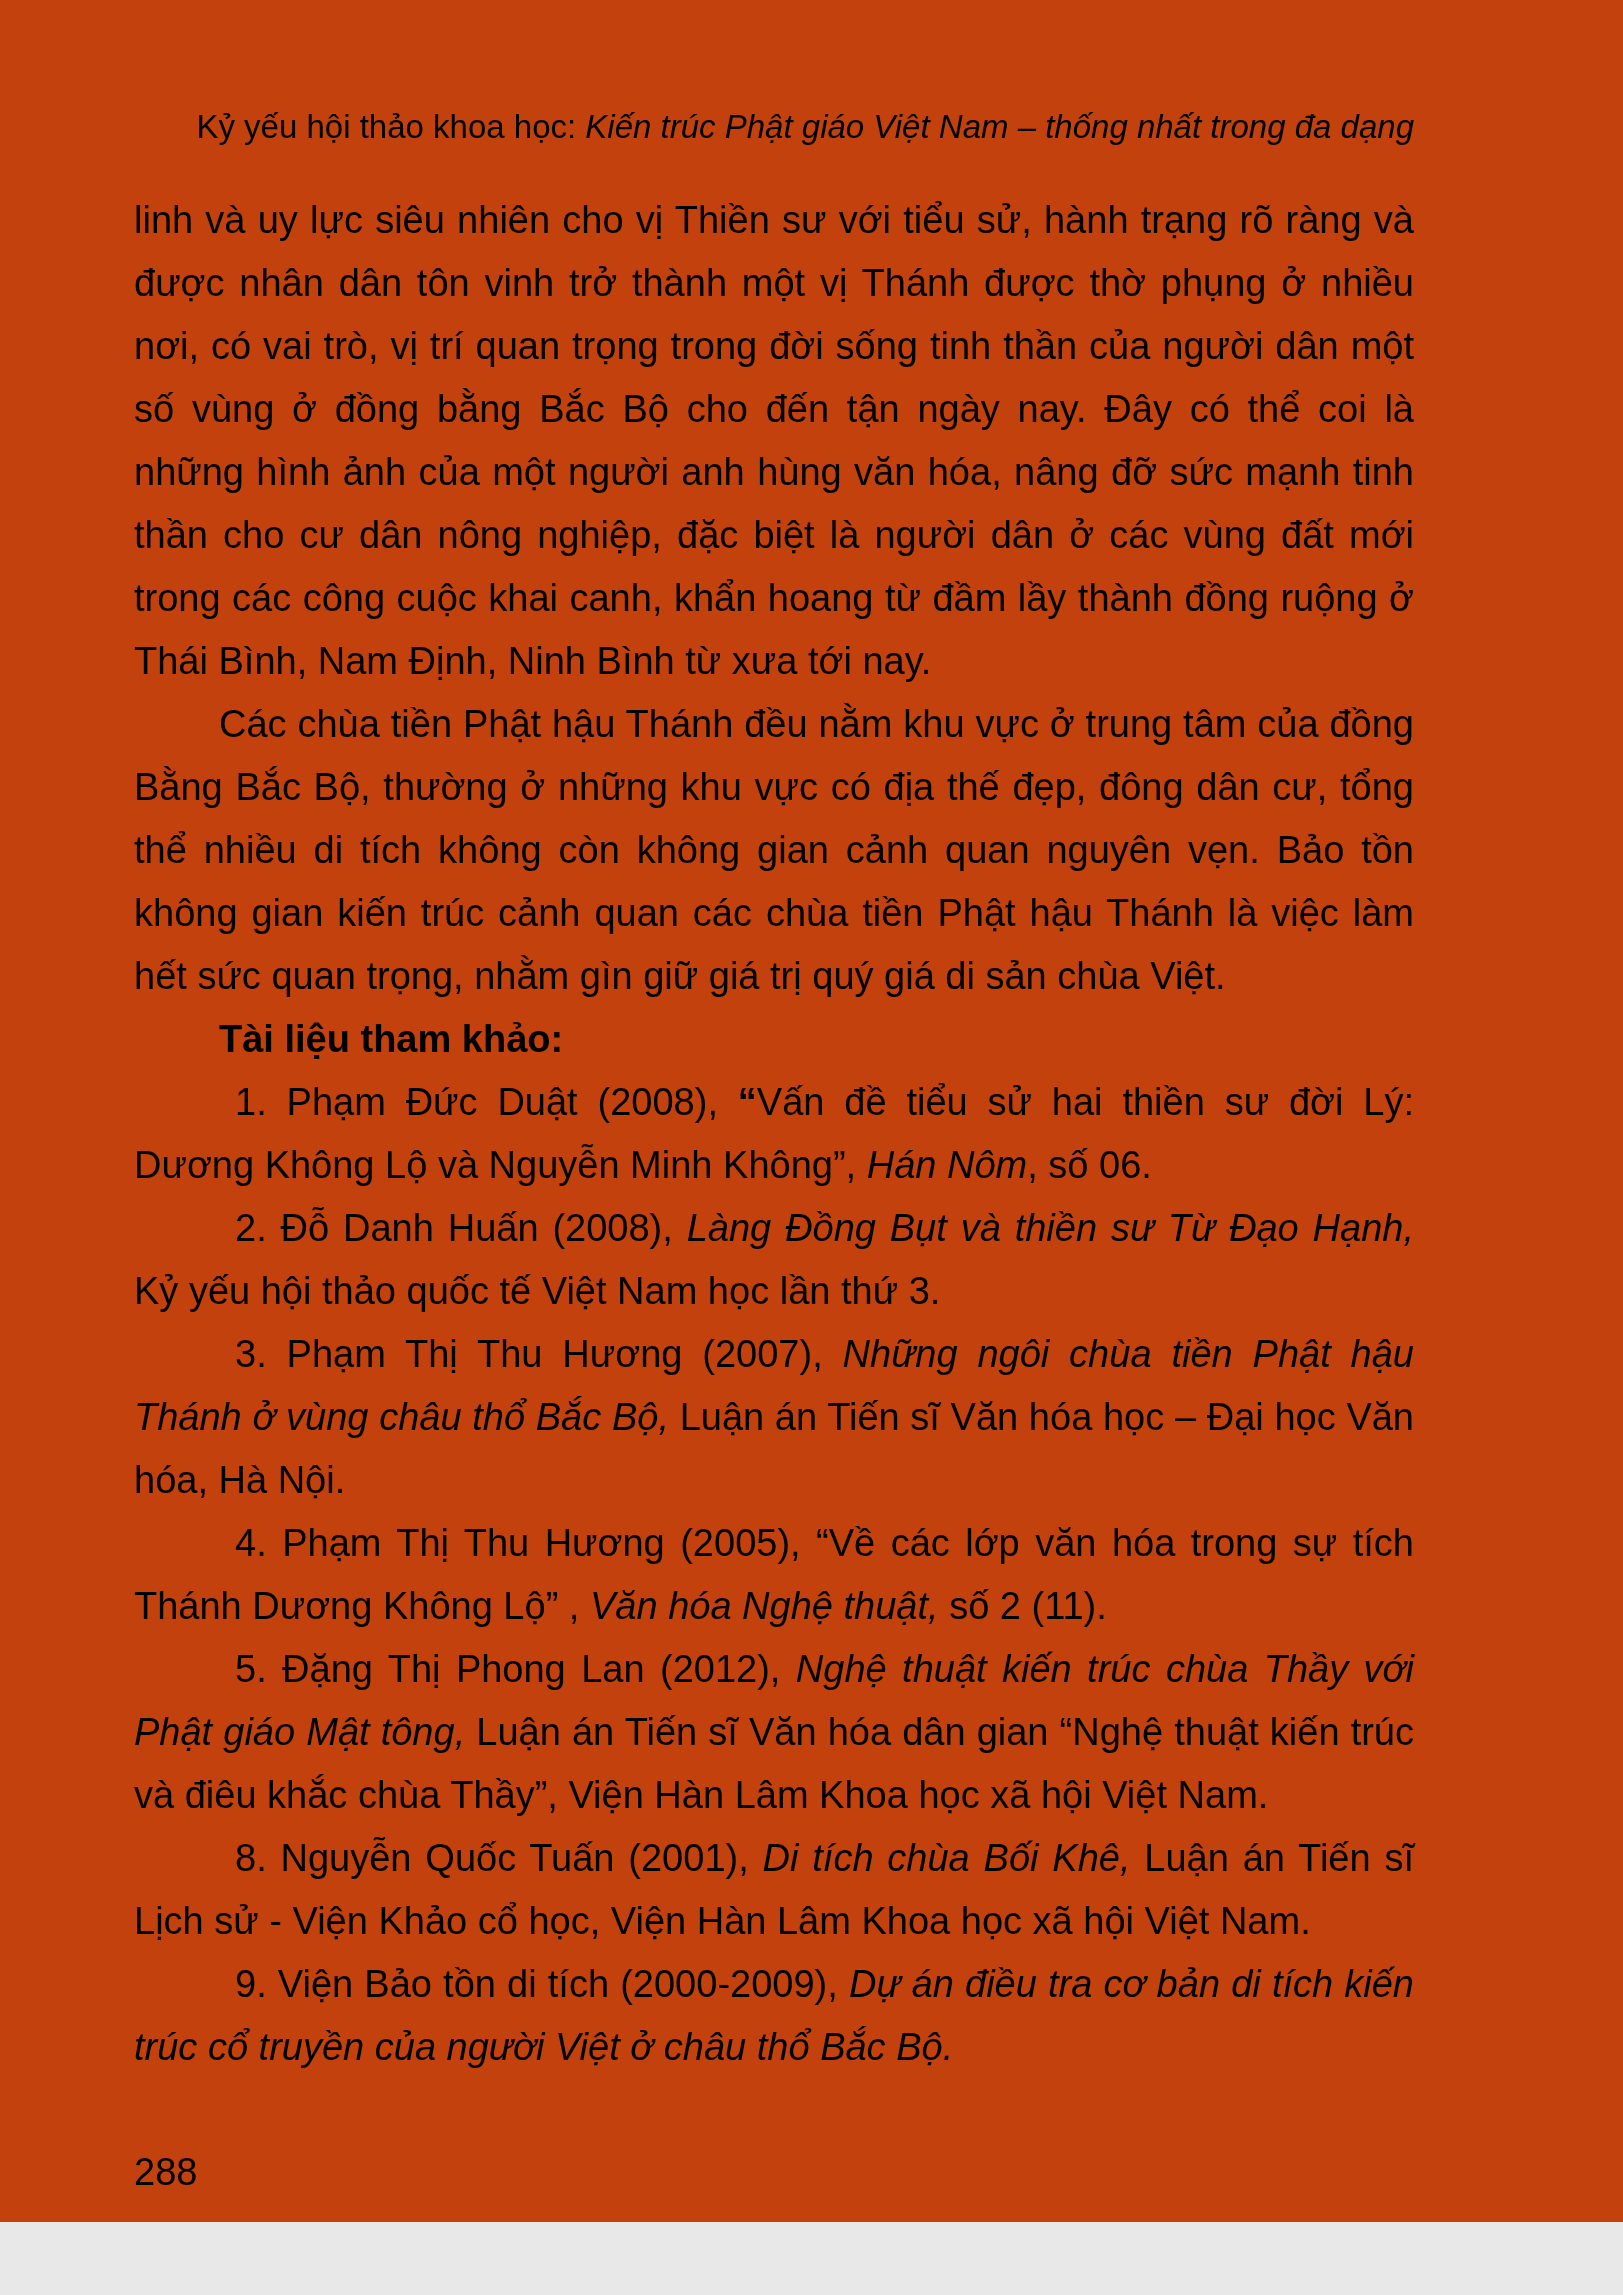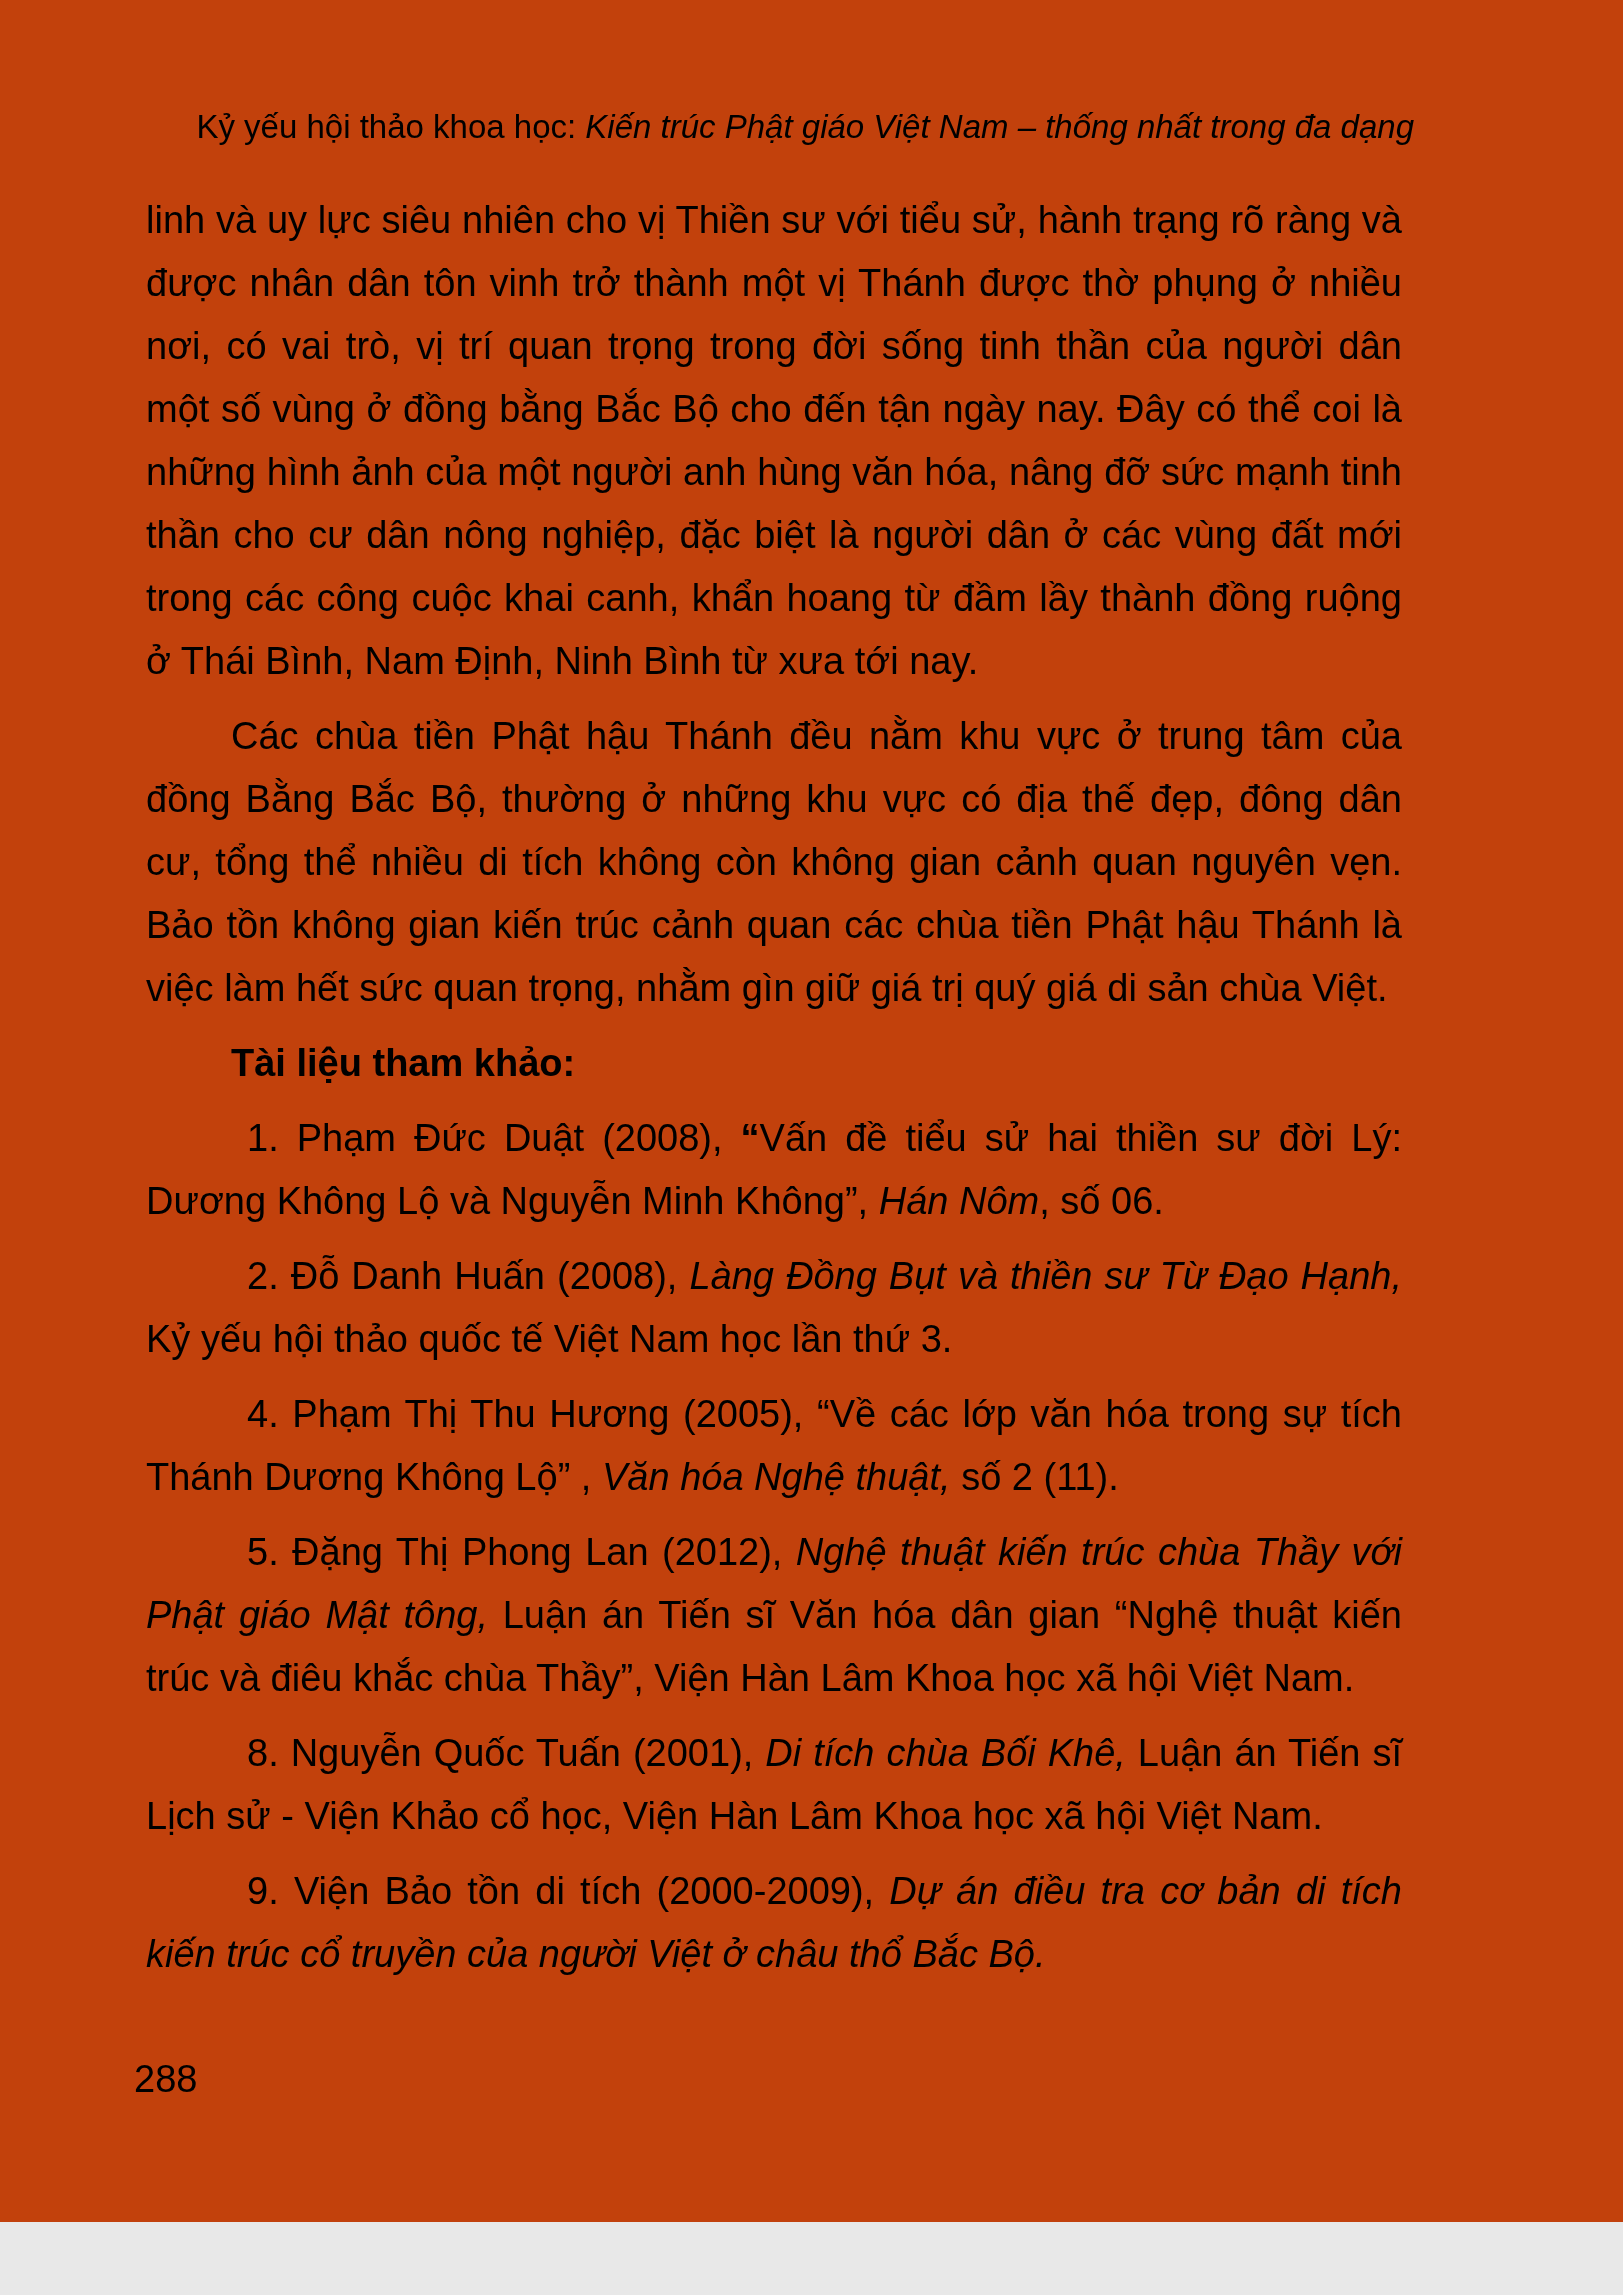--- a/index.html
+++ b/index.html
@@ -25,21 +25,21 @@
     text-align:right;
     white-space:nowrap;
   }
   .running-header .it { font-style:italic; }
   .content {
     margin-top:41px;
     font-size:38px;
     line-height:63px;
     text-align:justify;
   }
-  .content p { margin:12px; padding:0; }
+  .content p { margin:0; padding:0; }
   p.para-first { text-indent:0; }
   p.para-indent { text-indent:85px; }
   p.refs-heading { text-indent:85px; font-weight:bold; }
   p.ref { text-indent:101px; }
   .ref .i { font-style:italic; }
   .ref .b { font-weight:bold; }
   .page-number {
     margin-top:62px;
     font-size:38px;
     line-height:63px;
@@ -56,20 +56,21 @@
       <span>Kỷ yếu hội thảo khoa học: </span><span class="it">Kiến trúc Phật giáo Việt Nam – thống nhất trong đa dạng</span>
     </div>
 
     <div class="content">
       <p class="para-first">linh và uy lực siêu nhiên cho vị Thiền sư với tiểu sử, hành trạng rõ ràng và được nhân dân tôn vinh trở thành một vị Thánh được thờ phụng ở nhiều nơi, có vai trò, vị trí quan trọng trong đời sống tinh thần của người dân một số vùng ở đồng bằng Bắc Bộ cho đến tận ngày nay. Đây có thể coi là những hình ảnh của một người anh hùng văn hóa, nâng đỡ sức mạnh tinh thần cho cư dân nông nghiệp, đặc biệt là người dân ở các vùng đất mới trong các công cuộc khai canh, khẩn hoang từ đầm lầy thành đồng ruộng ở Thái Bình, Nam Định, Ninh Bình từ xưa tới nay.</p>
       <p class="para-indent">Các chùa tiền Phật hậu Thánh đều nằm khu vực ở trung tâm của đồng Bằng Bắc Bộ, thường ở những khu vực có địa thế đẹp, đông dân cư, tổng thể nhiều di tích không còn không gian cảnh quan nguyên vẹn. Bảo tồn không gian kiến trúc cảnh quan các chùa tiền Phật hậu Thánh là việc làm hết sức quan trọng, nhằm gìn giữ giá trị quý giá di sản chùa Việt.</p>
       <p class="refs-heading">Tài liệu tham khảo:</p>
       <div>
           <p class="ref">1. Phạm Đức Duật (2008), <span class="b">“</span>Vấn đề tiểu sử hai thiền sư đời Lý: Dương Không Lộ và Nguyễn Minh Không”, <span class="i">Hán Nôm</span>, số 06.</p>
           <p class="ref">2. Đỗ Danh Huấn (2008), <span class="i">Làng Đồng Bụt và thiền sư Từ Đạo Hạnh,</span> Kỷ yếu hội thảo quốc tế Việt Nam học lần thứ 3.</p>
+          <p class="ref">3. Phạm Thị Thu Hương (2007), <span class="i">Những ngôi chùa tiền Phật hậu Thánh ở vùng châu thổ Bắc Bộ,</span> Luận án Tiến sĩ Văn hóa học – Đại học Văn hóa, Hà Nội.</p>
           <p class="ref">4. Phạm Thị Thu Hương (2005), “Về các lớp văn hóa trong sự tích Thánh Dương Không Lộ” , <span class="i">Văn hóa Nghệ thuật,</span> số 2 (11).</p>
           <p class="ref">5. Đặng Thị Phong Lan (2012), <span class="i">Nghệ thuật kiến trúc chùa Thầy với Phật giáo Mật tông,</span> Luận án Tiến sĩ Văn hóa dân gian “Nghệ thuật kiến trúc và điêu khắc chùa Thầy”, Viện Hàn Lâm Khoa học xã hội Việt Nam.</p>
           <p class="ref">8. Nguyễn Quốc Tuấn (2001), <span class="i">Di tích chùa Bối Khê,</span> Luận án Tiến sĩ Lịch sử - Viện Khảo cổ học, Viện Hàn Lâm Khoa học xã hội Việt Nam.</p>
           <p class="ref">9. Viện Bảo tồn di tích (2000-2009), <span class="i">Dự án điều tra cơ bản di tích kiến trúc cổ truyền của người Việt ở châu thổ Bắc Bộ.</span></p>
         </div>
     </div>
 
     <div class="page-number">288</div>
 
   </div>

